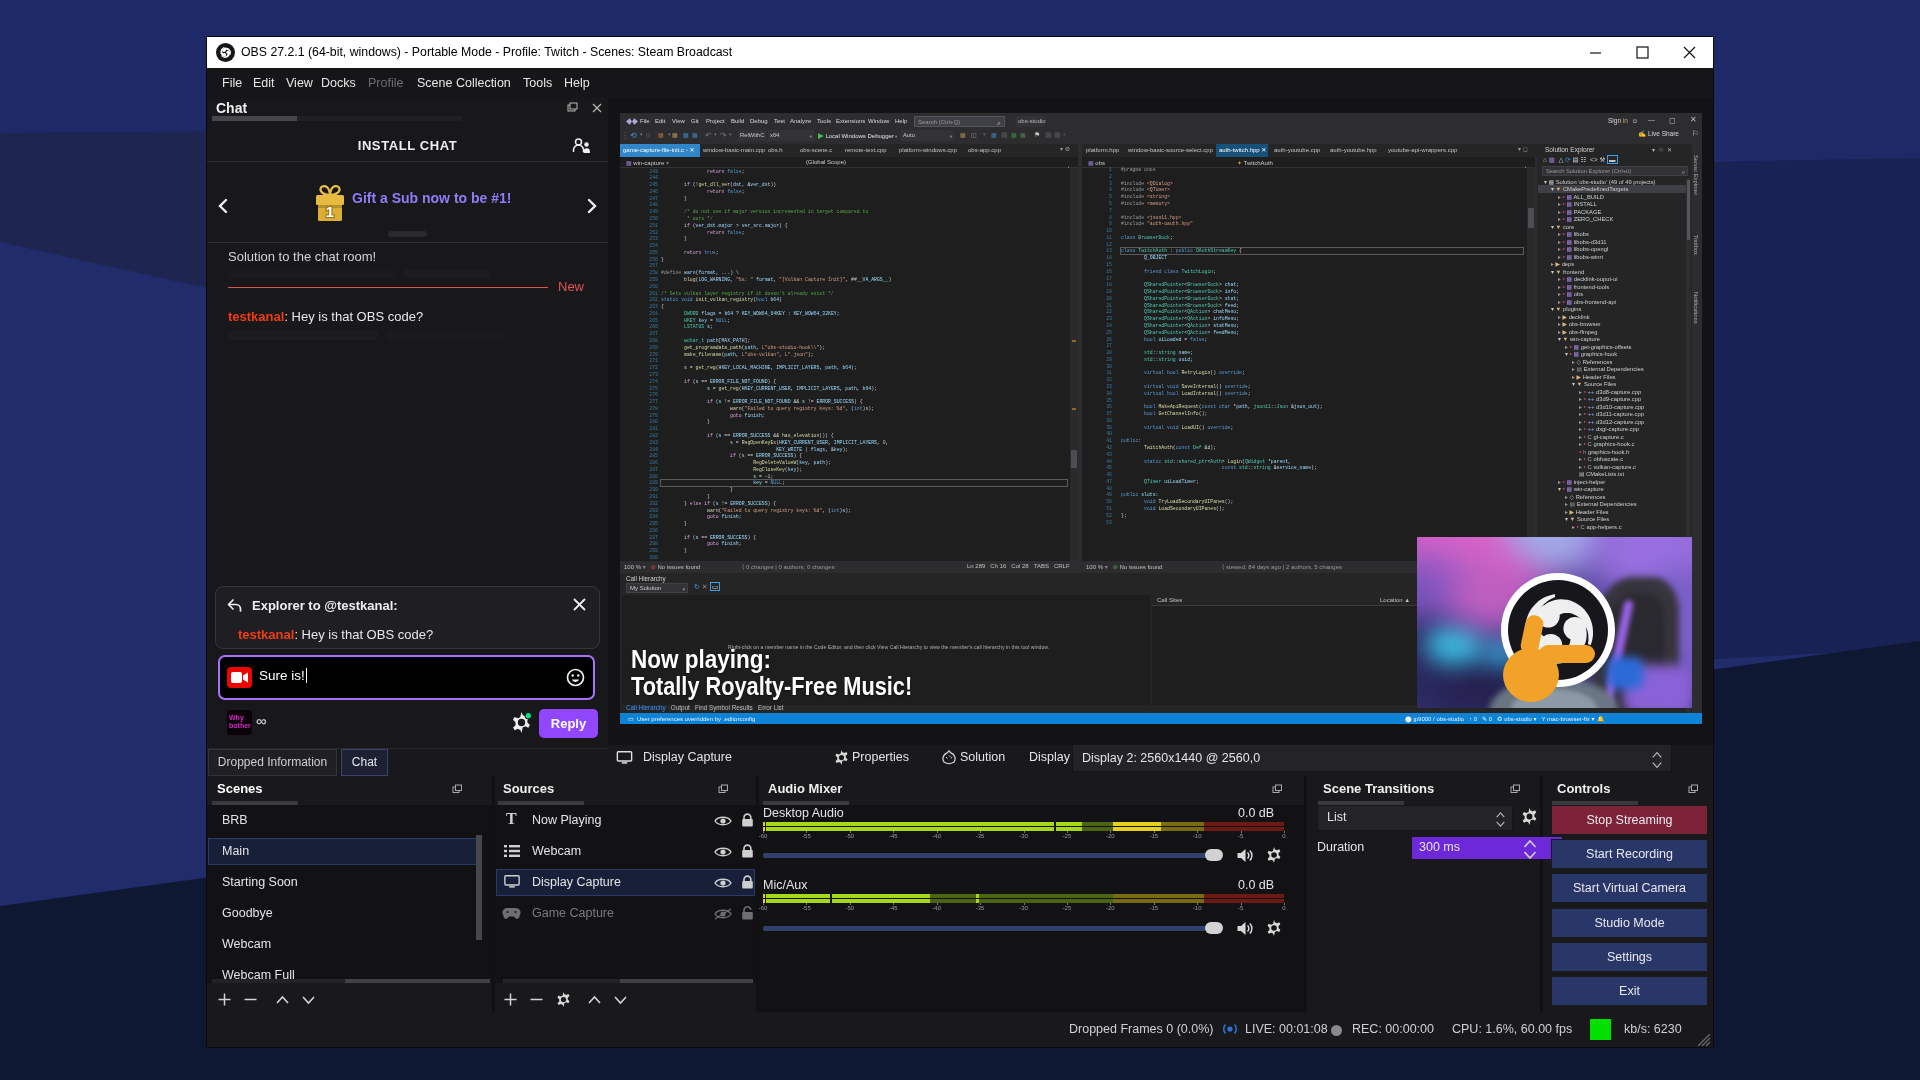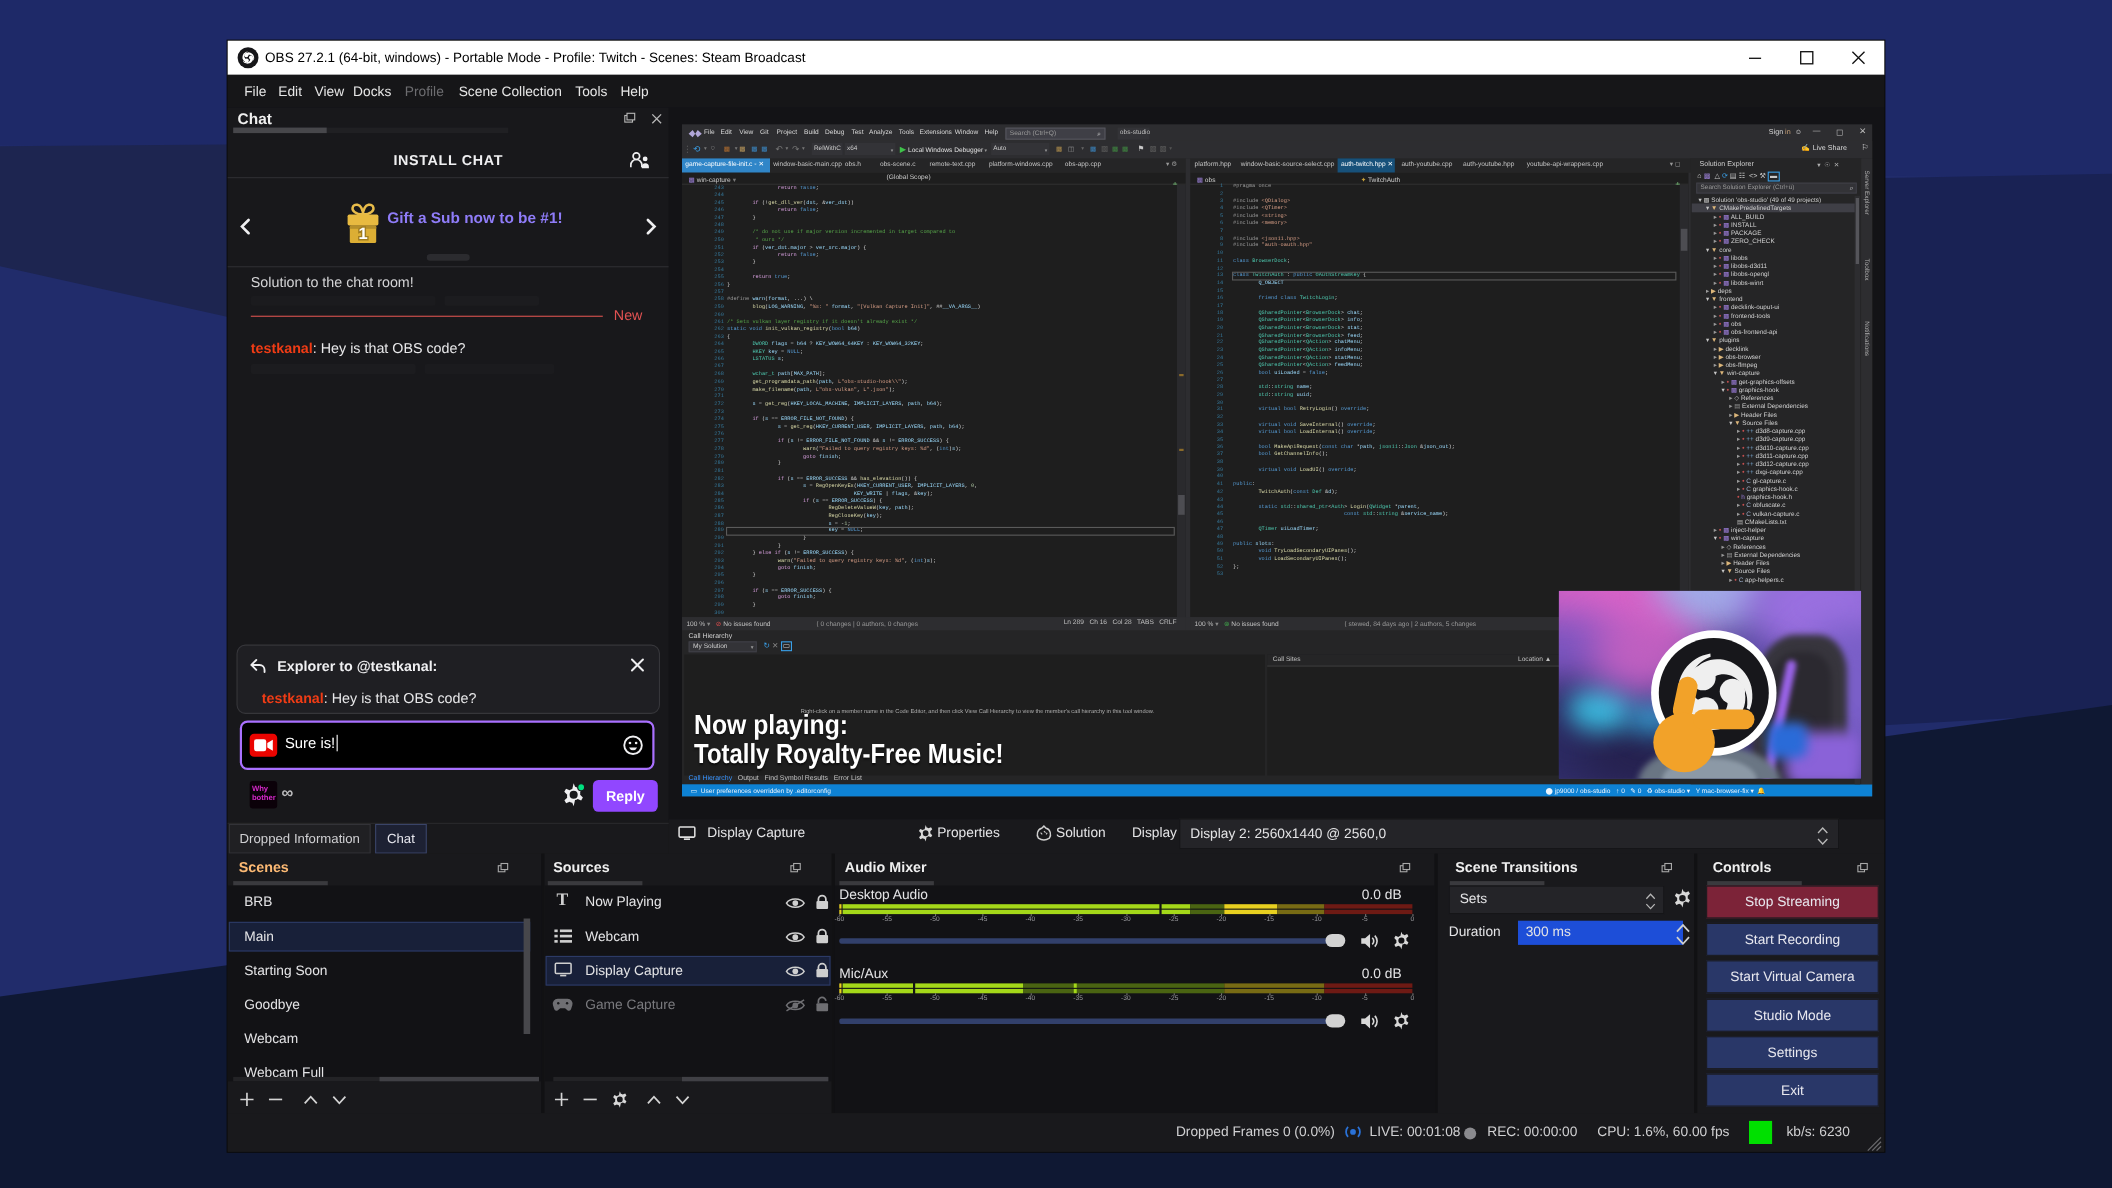--- a/index.html
+++ b/index.html
@@ -473,21 +473,21 @@
 <polyline points="1,8 6.5,2 12,8" fill="none" stroke="#b8b8b8" stroke-width="1.6"></polyline>
   </svg>
 <svg style="left:1652px;top:760px" width="10" height="10" viewBox="0 0 13 10">
 <polyline points="1,2 6.5,8 12,2" fill="none" stroke="#b8b8b8" stroke-width="1.6"></polyline>
   </svg>
 <div style="position:absolute;left:207px;top:776px;width:1506px;height:236px;background:#19191c;"></div>
 <div style="position:absolute;left:492px;top:776px;width:3px;height:236px;background:#111113;"></div>
 <div style="position:absolute;left:756px;top:776px;width:3px;height:236px;background:#111113;"></div>
 <div style="position:absolute;left:1304px;top:776px;width:3px;height:236px;background:#111113;"></div>
 <div style="position:absolute;left:1540px;top:776px;width:3px;height:236px;background:#111113;"></div>
-<div style="position:absolute;left:217px;top:781px;font-size:13px;font-weight:bold;color:#fdba74;">Scenes</div>
+<div style="position:absolute;left:217px;top:781px;font-size:13px;font-weight:bold;color:#ffffff;">Scenes</div>
 <svg style="left:452px;top:784px" width="11" height="10" viewBox="0 0 11 10">
 <rect x="1" y="3" width="6" height="5.5" fill="none" stroke="#a8a8a8" stroke-width="1"></rect>
 <rect x="3.5" y="1" width="6" height="5.5" fill="#19191c" stroke="#a8a8a8" stroke-width="1"></rect>
   </svg>
 <div style="position:absolute;left:212px;top:801px;width:86px;height:4px;background:#3a3a3e;"></div>
 <div style="position:absolute;left:207px;top:805px;width:285px;height:178px;background:#121215;"></div>
 <div style="position:absolute;left:222px;top:813px;font-size:12.5px;color:#e4e4e6;">BRB</div>
 <div style="position:absolute;left:208px;top:838px;width:274px;height:27px;background:#182039;border:1px solid #2c3a66;"></div>
 <div style="position:absolute;left:222px;top:844px;font-size:12.5px;color:#e4e4e6;">Main</div>
 <div style="position:absolute;left:222px;top:875px;font-size:12.5px;color:#e4e4e6;">Starting Soon</div>
@@ -702,32 +702,32 @@
 <svg style="left:1266px;top:920px" width="16" height="16" viewBox="0 0 20 20">
 <path fill="#d8d8d8" d="M10,0 l1.2,3 a7,7 0 0 1 2.3,1 l3-1.3 1.5,2.6 -2.4,2.2 a7,7 0 0 1 0,2.6 l2.4,2.2 -1.5,2.6 -3-1.3 a7,7 0 0 1 -2.3,1 L10,20 8.8,17 a7,7 0 0 1 -2.3,-1 l-3,1.3 -1.5,-2.6 2.4,-2.2 a7,7 0 0 1 0,-2.6 L1.9,7.3 3.4,4.7 6.5,6 a7,7 0 0 1 2.3,-1 z M10,6.5 a3.5,3.5 0 1 0 0,7 a3.5,3.5 0 0 0 0,-7 z" fill-rule="evenodd"></path>
   </svg>
 <div style="position:absolute;left:1323px;top:781px;font-size:13px;font-weight:bold;color:#efefef;">Scene Transitions</div>
 <svg style="left:1510px;top:784px" width="11" height="10" viewBox="0 0 11 10">
 <rect x="1" y="3" width="6" height="5.5" fill="none" stroke="#a8a8a8" stroke-width="1"></rect>
 <rect x="3.5" y="1" width="6" height="5.5" fill="#19191c" stroke="#a8a8a8" stroke-width="1"></rect>
   </svg>
 <div style="position:absolute;left:1318px;top:801px;width:86px;height:4px;background:#3a3a3e;"></div>
 <div style="position:absolute;left:1317px;top:805px;width:196px;height:26px;background:#242428;border:1px solid #151517;"></div>
-<div style="position:absolute;left:1327px;top:810px;font-size:12.5px;color:#e4e4e6;">Sets</div>
+<div style="position:absolute;left:1327px;top:810px;font-size:12.5px;color:#e4e4e6;">List</div>
 <svg style="left:1496px;top:810px" width="9" height="10" viewBox="0 0 13 10">
 <polyline points="1,8 6.5,2 12,8" fill="none" stroke="#b8b8b8" stroke-width="1.6"></polyline>
   </svg>
 <svg style="left:1496px;top:819px" width="9" height="10" viewBox="0 0 13 10">
 <polyline points="1,2 6.5,8 12,2" fill="none" stroke="#b8b8b8" stroke-width="1.6"></polyline>
   </svg>
 <svg style="left:1521px;top:808px" width="17" height="17" viewBox="0 0 20 20">
 <path fill="#d8d8d8" d="M10,0 l1.2,3 a7,7 0 0 1 2.3,1 l3-1.3 1.5,2.6 -2.4,2.2 a7,7 0 0 1 0,2.6 l2.4,2.2 -1.5,2.6 -3-1.3 a7,7 0 0 1 -2.3,1 L10,20 8.8,17 a7,7 0 0 1 -2.3,-1 l-3,1.3 -1.5,-2.6 2.4,-2.2 a7,7 0 0 1 0,-2.6 L1.9,7.3 3.4,4.7 6.5,6 a7,7 0 0 1 2.3,-1 z M10,6.5 a3.5,3.5 0 1 0 0,7 a3.5,3.5 0 0 0 0,-7 z" fill-rule="evenodd"></path>
   </svg>
 <div style="position:absolute;left:1317px;top:840px;font-size:12.5px;color:#e4e4e6;">Duration</div>
-<div style="position:absolute;left:1380px;top:837px;width:150px;height:22px;background:#1d4ed8;">
+<div style="position:absolute;left:1412px;top:837px;width:150px;height:22px;background:#6d28d9;">
     <span style="position:absolute;left:7px;top:3px;font-size:12.5px;color:#e4e4e6;">300 ms</span>
   </div>
 <svg style="left:1523px;top:839px" width="14" height="10" viewBox="0 0 13 10">
 <polyline points="1,8 6.5,2 12,8" fill="none" stroke="#cfcfcf" stroke-width="1.6"></polyline>
   </svg>
 <svg style="left:1523px;top:850px" width="14" height="10" viewBox="0 0 13 10">
 <polyline points="1,2 6.5,8 12,2" fill="none" stroke="#cfcfcf" stroke-width="1.6"></polyline>
   </svg>
 <div style="position:absolute;left:1557px;top:781px;font-size:13px;font-weight:bold;color:#efefef;">Controls</div>
 <svg style="left:1688px;top:784px" width="11" height="10" viewBox="0 0 11 10">

